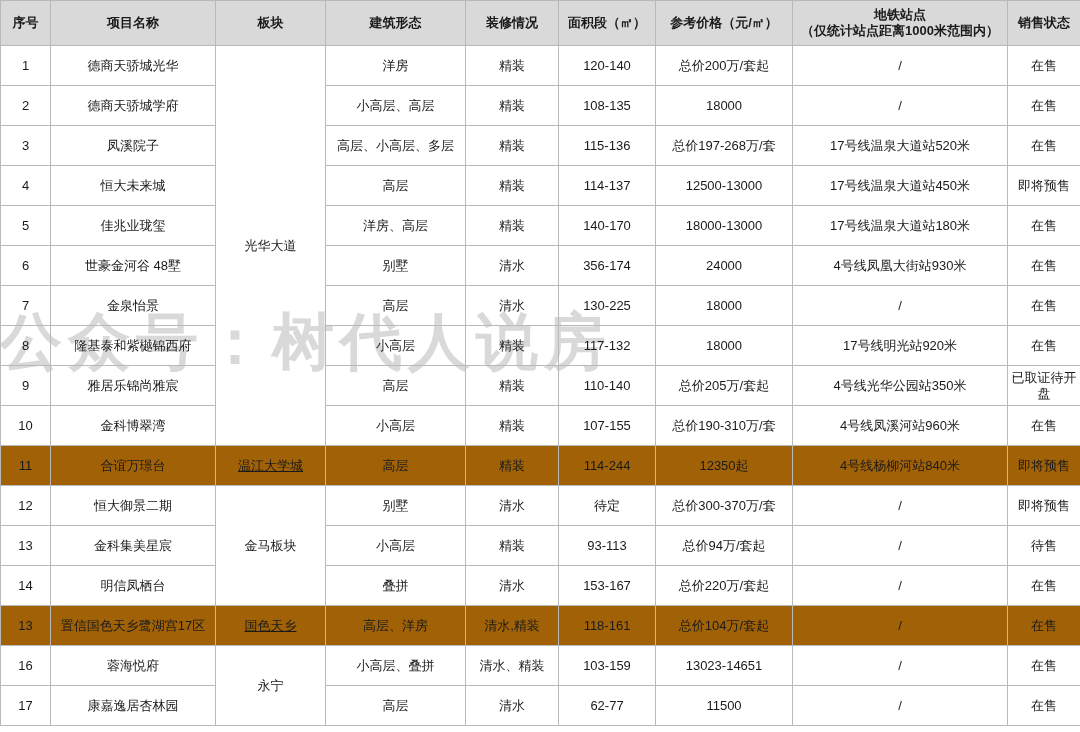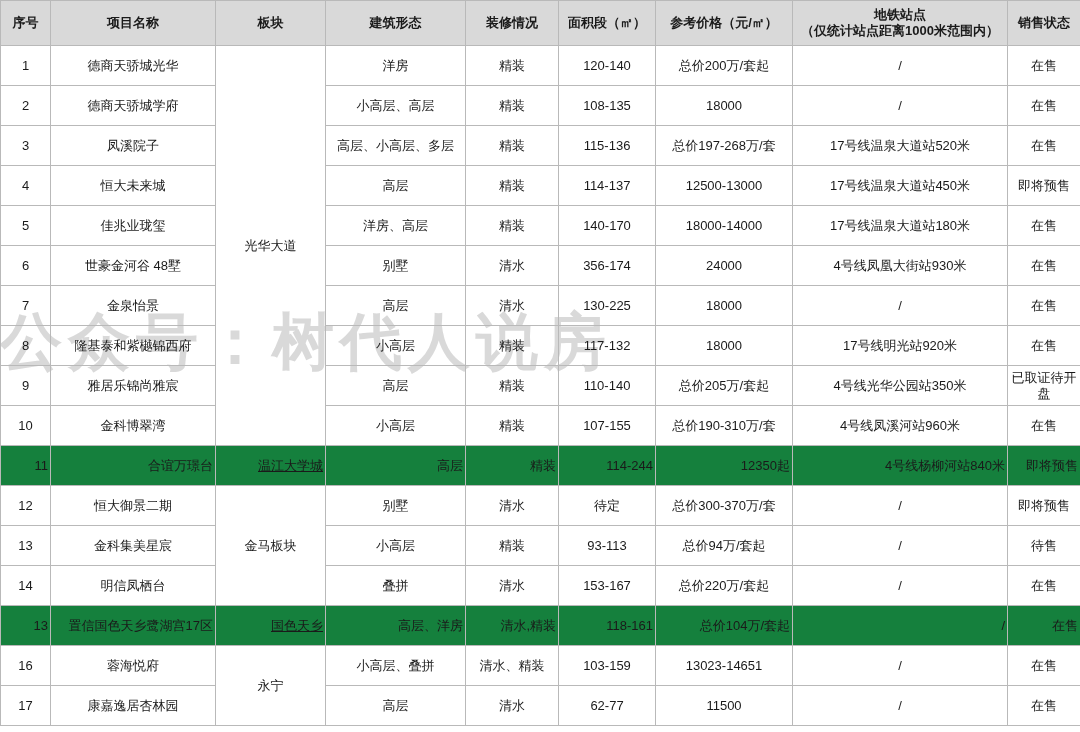--- a/index.html
+++ b/index.html
@@ -50,21 +50,21 @@
     font-weight: bold;
     font-size: 13px;
     height: 40px;
     line-height: 1.25;
     border: 1px solid #b9b9b9;
   }
   table.main tbody tr { height: 40px; }
   td.idx { font-size: 13px; }
   td.name { font-size: 13px; }
   td.plate { font-size: 13px; }
-  tr.shaded td { background: #15803d; text-align: right; }
+  tr.shaded td { background: #a16207; }
   td.shaded-cell { background: #d9d9d9; text-decoration: underline; }
   .hdr-sub { font-weight: bold; font-size: 13px; display:block; }
   .two-line { line-height: 1.2; }
 </style>
 </head>
 <body>
 
 <div id="watermark">公众号：树代人说房</div>
 
 <table class="main">
@@ -140,21 +140,21 @@
         <td>12500-13000</td>
         <td>17号线温泉大道站450米</td>
         <td class="two-line">即将预售</td>
       </tr>
       <tr>
         <td class="idx">5</td>
         <td class="name">佳兆业珑玺</td>
         <td>洋房、高层</td>
         <td>精装</td>
         <td>140-170</td>
-        <td>18000-14000</td>
+        <td>18000-13000</td>
         <td>17号线温泉大道站180米</td>
         <td class="two-line">在售</td>
       </tr>
       <tr>
         <td class="idx">6</td>
         <td class="name">世豪金河谷 48墅</td>
         <td>别墅</td>
         <td>清水</td>
         <td>356-174</td>
         <td>24000</td>

